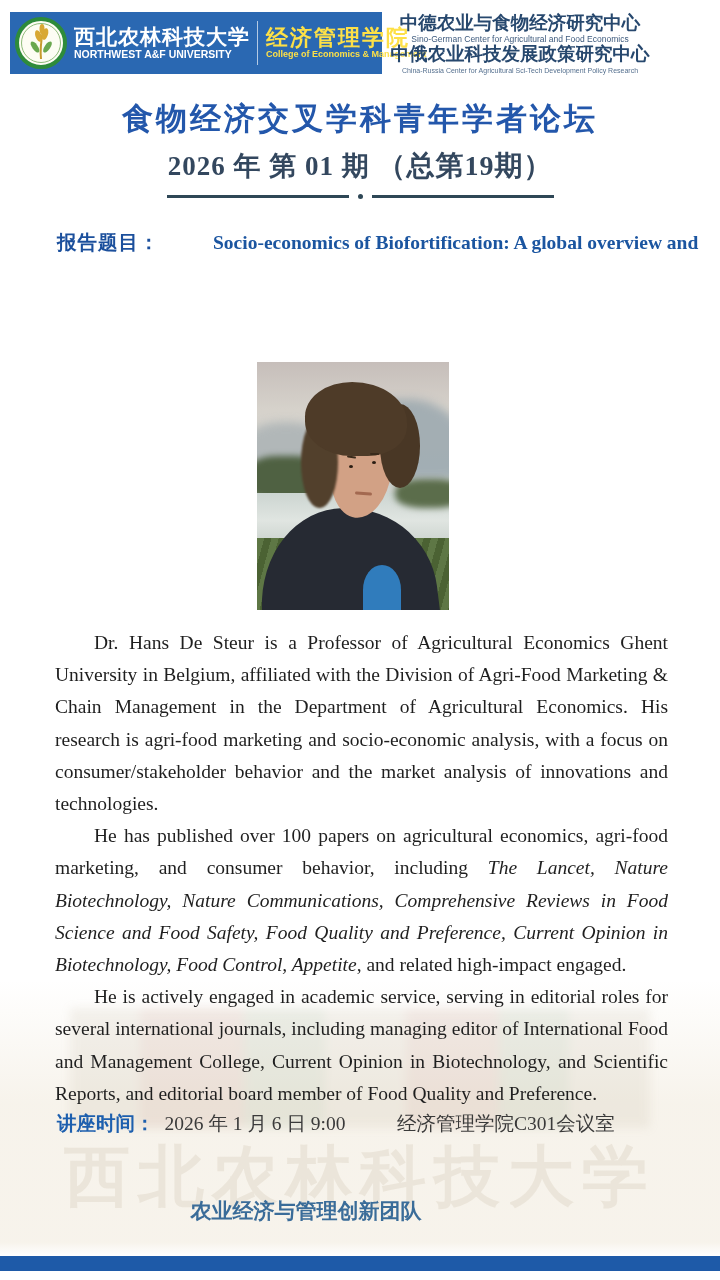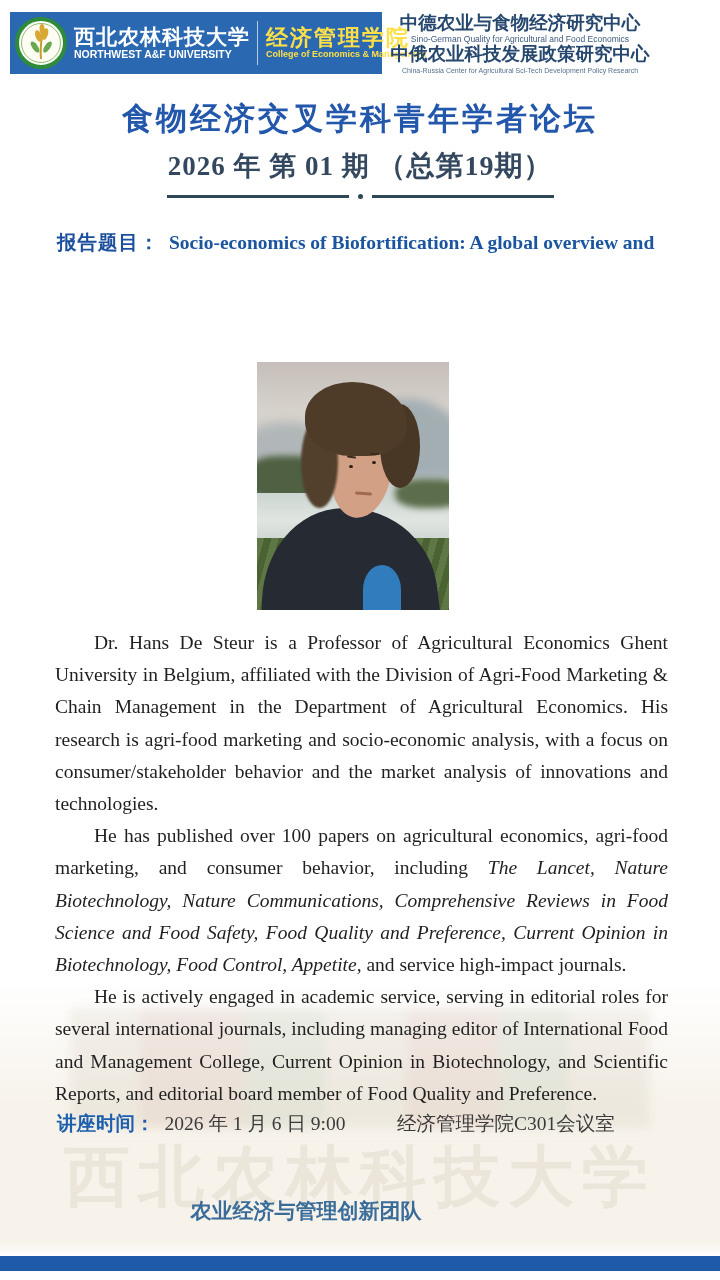--- a/index.html
+++ b/index.html
@@ -34,21 +34,21 @@
          color:var(--issue_slate);font-weight:bold;font-size:27px;letter-spacing:1px;}
   .issue-note{font-size:28px;}
   .hr-wrap{position:absolute;left:0;top:194px;width:720px;display:flex;justify-content:center;
            align-items:center;gap:9px;}
   .hr-line{width:182px;height:3px;background:var(--divider_slate);}
   .hr-dot{width:5px;height:5px;border-radius:50%;background:var(--divider_slate);}
 
   
   .report{position:absolute;left:57px;top:230px;width:648px;color:var(--report_blue);
           font-weight:bold;font-size:19.5px;line-height:26px;}
-  .report-row{margin-bottom:17px;display:flex;align-items:center;}
+  .report-row{margin-bottom:17px;display:flex;align-items:center;gap:44px;}
   .report-label{display:inline-block;width:112px;flex:0 0 auto;letter-spacing:1px;
                 font-weight:bold;color:#1b4f9c;}
   .report-indent{margin-left:112px;}
 
   
   .photo{position:absolute;left:257px;top:362px;width:192px;height:248px;overflow:hidden;
          background:#d5d4cd;filter:saturate(.95);}
   .photo *{position:absolute;}
   .ph-sky{left:0;top:0;width:100%;height:55%;
           background:linear-gradient(180deg,#c6beba 0%,#d6d2cb 35%,#cfd4d1 100%);}
@@ -138,21 +138,21 @@
     </div>
     <div class="v-div"></div>
     <div class="college">
       <div class="college-zh">经济管理学院</div>
       <div class="college-en">College of Economics &amp; Management</div>
     </div>
   </div>
 
   <div class="centers">
     <div class="center-zh">中德农业与食物经济研究中心</div>
-    <div class="center-en1">Sino-German Quality for Agricultural and Food Economics</div>
+    <div class="center-en1">Sino-German Center for Agricultural and Food Economics</div>
     <div class="center-zh">中俄农业科技发展政策研究中心</div>
     <div class="center-en2">China-Russia Center for Agricultural Sci-Tech Development Policy Research</div>
   </div>
 
   <div class="forum-title">食物经济交叉学科青年学者论坛</div>
   <div class="issue">
     <span>2026 年 第 01 期</span>
     <span class="issue-note">（总第19期）</span>
   </div>
   <div class="hr-wrap">
@@ -185,21 +185,21 @@
     <div class="ph-hair-top"></div>
     <div class="ph-brow l"></div>
     <div class="ph-brow r"></div>
     <div class="ph-eye l"></div>
     <div class="ph-eye r"></div>
     <div class="ph-mouth"></div>
   </div>
 
   <div class="bio">
     <p>Dr. Hans De Steur is a Professor of Agricultural Economics Ghent University in Belgium, affiliated with the Division of Agri-Food Marketing &amp; Chain Management in the Department of Agricultural Economics. His research is agri-food marketing and socio-economic analysis, with a focus on consumer/stakeholder behavior and the market analysis of innovations and technologies.</p>
-    <p><span>He has published over 100 papers on agricultural economics, agri-food marketing, and consumer behavior, including </span><em>The Lancet, Nature Biotechnology, Nature Communications, Comprehensive Reviews in Food Science and Food Safety, Food Quality and Preference, Current Opinion in Biotechnology, Food Control, Appetite</em><span>, and service high-impact journals.</span></p>
+    <p><span>He has published over 100 papers on agricultural economics, agri-food marketing, and consumer behavior, including </span><em>The Lancet, Nature Biotechnology, Nature Communications, Comprehensive Reviews in Food Science and Food Safety, Food Quality and Preference, Current Opinion in Biotechnology, Food Control, Appetite</em><span>, and related high-impact engaged.</span></p>
     <p>He is actively engaged in academic service, serving in editorial roles for several international journals, including managing editor of International Food and Management College, Current Opinion in Biotechnology, and Scientific Reports, and editorial board member of Food Quality and Preference.</p>
   </div>
 
   <div class="schedule">
     <div class="sch-group1">
       <span class="sch-label">讲座时间：</span>
       <span class="sch-value">2026 年 1 月 6 日 9:00</span>
     </div>
     <div class="sch-group2">
       <span class="sch-value">经济管理学院C301会议室</span>

